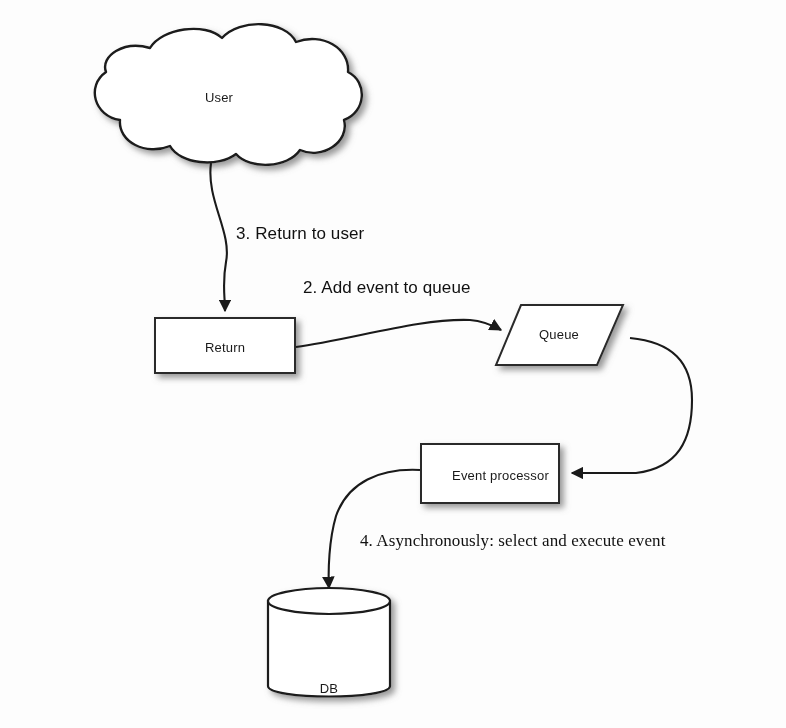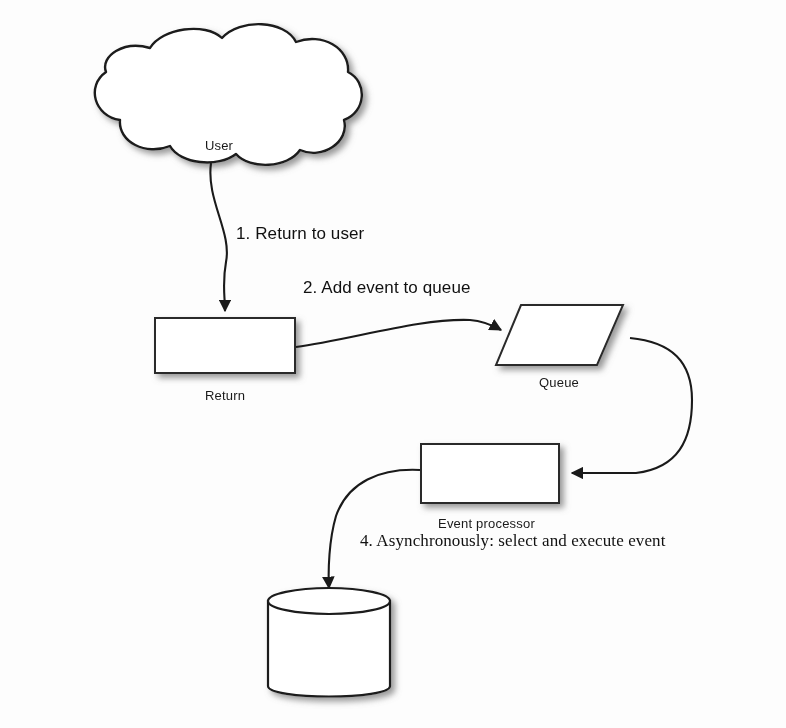--- a/index.html
+++ b/index.html
@@ -23,21 +23,20 @@
     height: 728px;
   }
   .node-label {
     position: absolute;
     font-family: "Liberation Sans", sans-serif;
     font-size: 13px;
     color: #1a1a1a;
     white-space: nowrap;
     transform: translate(-50%, -50%);
     letter-spacing: 0.2px;
-    margin-top: 48px;
   }
   .step-label {
     position: absolute;
     font-family: "Liberation Sans", sans-serif;
     font-size: 17px;
     color: #111111;
     white-space: nowrap;
     letter-spacing: 0.1px;
   }
 </style>
@@ -95,24 +94,24 @@
 
     <path d="M 420 470 C 380 468, 348 482, 336 516 C 329 540, 328 570, 329 588" fill="none" stroke="#1a1a1a" stroke-width="2.1" marker-end="url(#arrowhead)"></path>
   </svg>
 
   <div class="node-label" style="left:219px; top:97px;">User</div>
 
   <div class="node-label" style="left:225px; top:347px;">Return</div>
 
   <div class="node-label" style="left:559px; top:334px;text-align:center;">Queue</div>
 
-  <div class="node-label" style="left:476px; top:475px;padding-left:21px;">Event processor</div>
+  <div class="node-label" style="left:490px; top:475px;padding-left:21px;">Event processor</div>
 
   <div class="node-label" style="left:329px; top:688px;">DB</div>
 
 
   <div class="step-label" style="left:303px; top:278px;">2. Add event to queue</div>
 
-  <div class="step-label" style="left:236px; top:224px;">1. Return to user</div>
+  <div class="step-label" style="left:236px; top:224px;">3. Return to user</div>
 
   <div class="step-label" style="left:360px; top:531px;font-family:Liberation Serif, serif;">4. Asynchronously: select and execute event</div>
 
 </div>
 
 </body></html>

